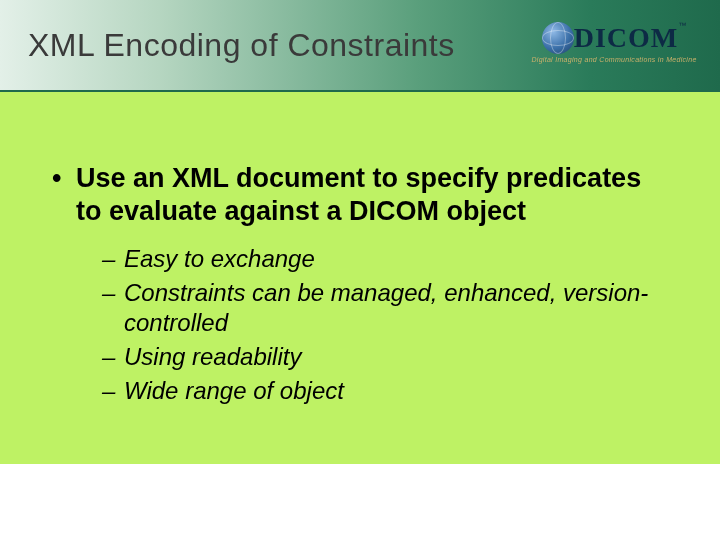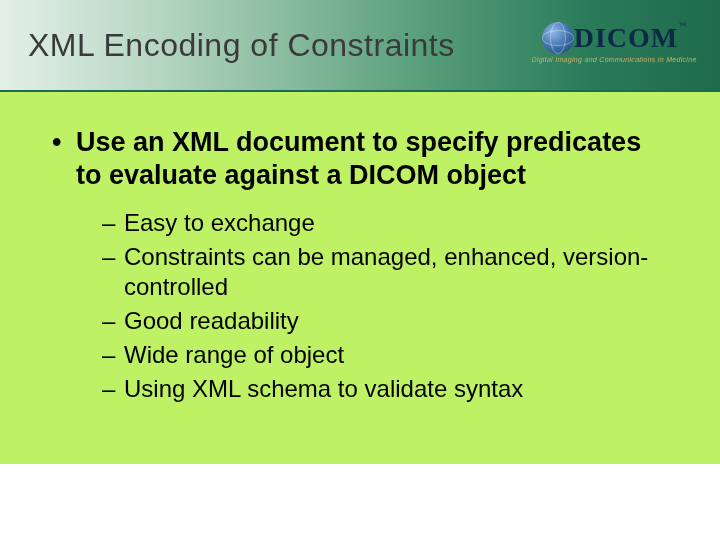--- a/index.html
+++ b/index.html
@@ -58,41 +58,41 @@
   }
   .logo-sub {
     font-size: 7px;
     color: #c9b06a;
     letter-spacing: 0.3px;
     margin-top: 2px;
     font-style: italic;
   }
   .tm { font-size: 8px; color: #0d2a45; vertical-align: top; position: relative; top: -12px; }
 
-  .body { padding: 34px 48px 0 48px; }
+  .body { padding: 34px 48px 0 48px; margin-top: 36px; }
 
   .bullet-l1 { list-style: none; }
   .bullet-l1 > li {
     position: relative;
     padding-left: 28px;
     font-size: 27px;
     line-height: 1.22;
     font-weight: 700;
     color: #000;
     margin-bottom: 16px;
   }
   .bullet-l1 > li::before {
     content: "•";
     position: absolute;
     left: 4px;
     top: 0;
     font-size: 27px;
   }
 
-  .bullet-l2 { list-style: none; padding-left: 26px; margin-top: 16px; }
+  .bullet-l2 { list-style: none; padding-left: 26px; margin-top: 16px; font-style: italic; }
   .bullet-l2 > li {
     position: relative;
     padding-left: 22px;
     font-size: 24px;
     line-height: 1.25;
     font-weight: 400;
     color: #000;
     margin-bottom: 4px;
   }
   .bullet-l2 > li::before {
@@ -119,21 +119,20 @@
     </div>
   </div>
 
   <div class="body">
     <ul class="bullet-l1">
       <li>
         <span>Use an XML document to specify predicates to evaluate against a DICOM object</span>
         <ul class="bullet-l2">
           <li><span>Easy to exchange</span></li>
           <li><span>Constraints can be managed, enhanced, version-controlled</span></li>
-          <li><span>Good readability</span></li>
+          <li><span>Using readability</span></li>
           <li><span>Wide range of object</span></li>
-          <li><span>Using XML schema to validate syntax</span></li>
         </ul>
       </li>
     </ul>
   </div>
 
 </div>
 
 </body></html>

